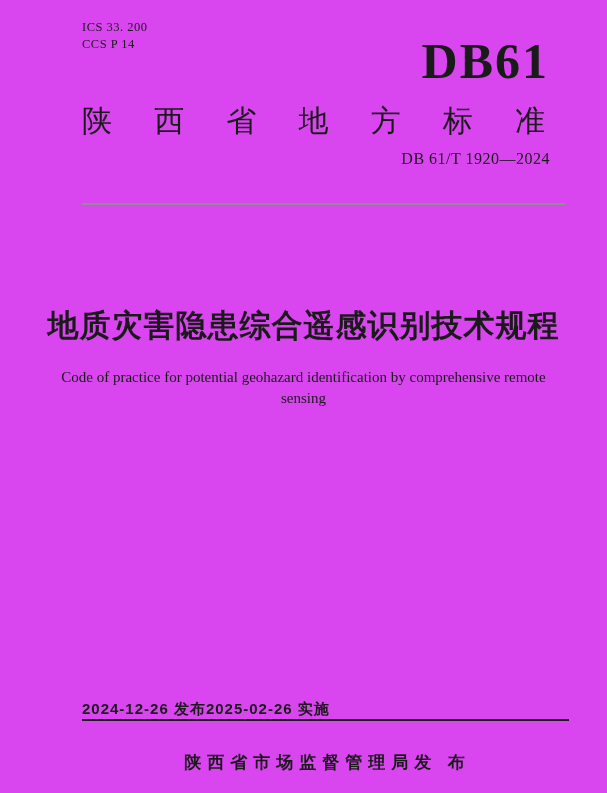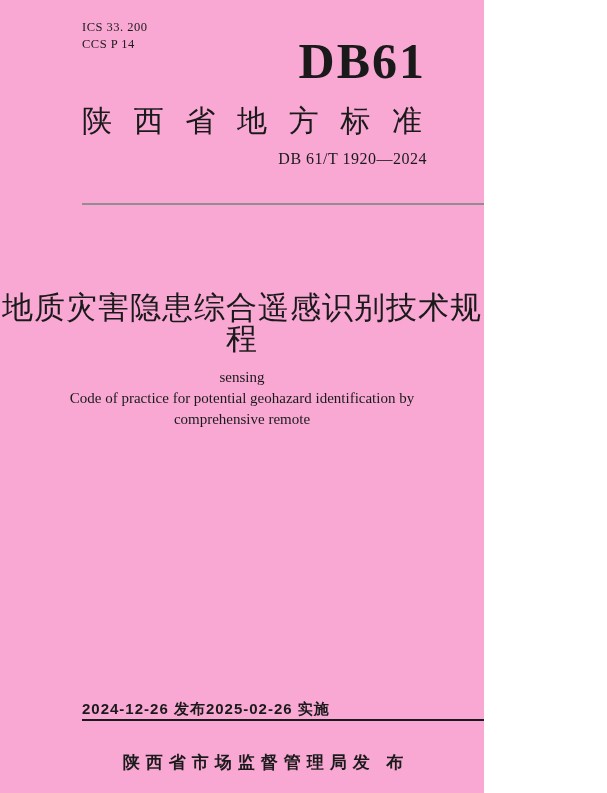--- a/index.html
+++ b/index.html
@@ -2,23 +2,23 @@
 <html><head>
 <meta charset="utf-8">
 <style>
   html, body {
     margin: 0;
     padding: 0;
     background: #ffffff;
   }
   .page {
     position: relative;
-    width: 484px;
+    width: 607px;
     height: 793px;
-    background: #f9a8d4;
+    background: #d946ef;
     overflow: hidden;
     font-family: "Liberation Serif", "DejaVu Serif", serif;
     color: #1a1a1a;
   }
 
   
   .ics-block {
     position: absolute;
     left: 82px;
     top: 19px;
@@ -74,24 +74,24 @@
     width: 483px;
     height: 2px;
     background: #8f8f8f;
   }
 
   
   .title-cn {
     position: absolute;
     left: 0;
     right: 0;
-    top: 292px;
+    top: 310px;
     text-align: center;
     font-family: "Liberation Sans", "DejaVu Sans", sans-serif;
-    font-weight: 400;
+    font-weight: 700;
     font-size: 31px;
     line-height: 1;
     letter-spacing: 1px;
   }
 
   
   .title-en {
     position: absolute;
     left: 60px;
     right: 60px;
@@ -169,22 +169,22 @@
       <span>准</span>
     </div>
 
   <div class="std-number">DB 61/T 1920—2024</div>
 
   <div class="rule-top"></div>
 
   <div class="title-cn">地质灾害隐患综合遥感识别技术规程</div>
 
   <div class="title-en">
+    <div>Code of practice for potential geohazard identification by comprehensive remote</div>
     <div>sensing</div>
-    <div>Code of practice for potential geohazard identification by comprehensive remote</div>
   </div>
 
   <div class="dates-row">
     <span>2024-12-26 发布</span>
     <span>2025-02-26 实施</span>
   </div>
 
   <div class="rule-bottom"></div>
 
   <div class="publisher-row">

